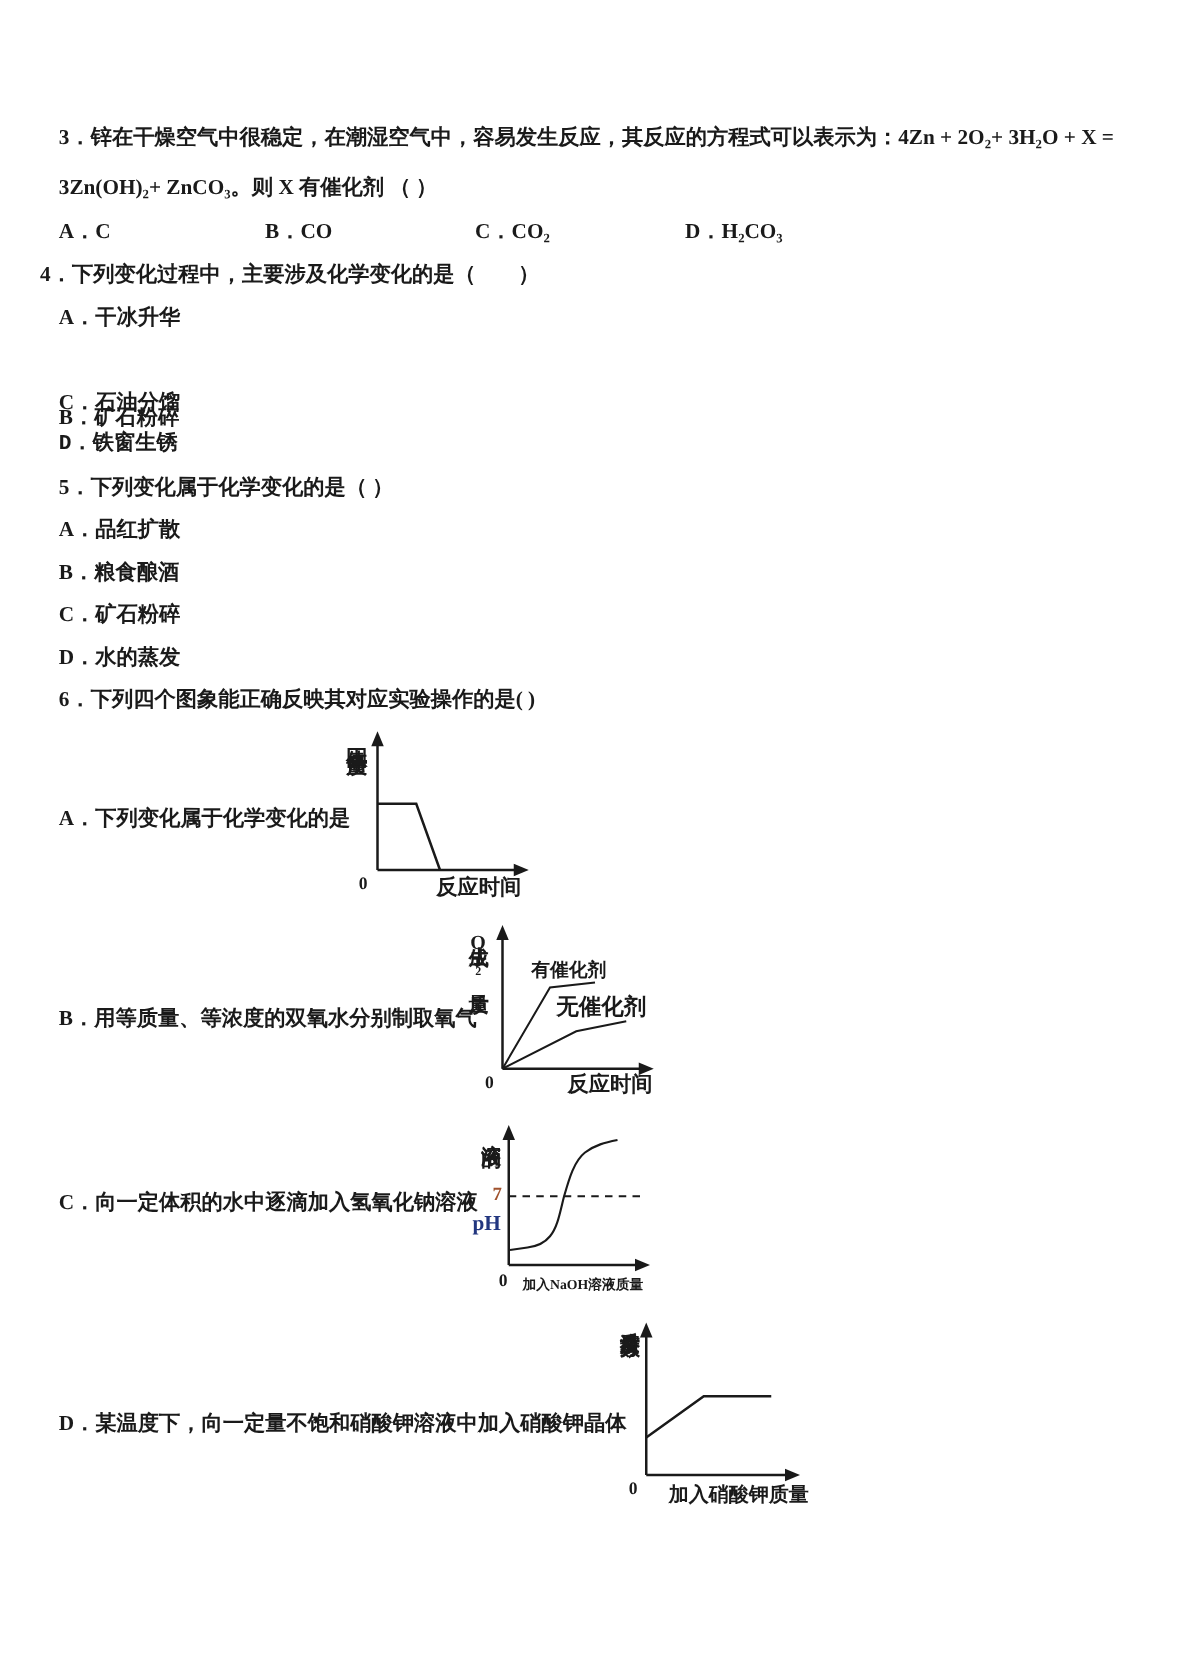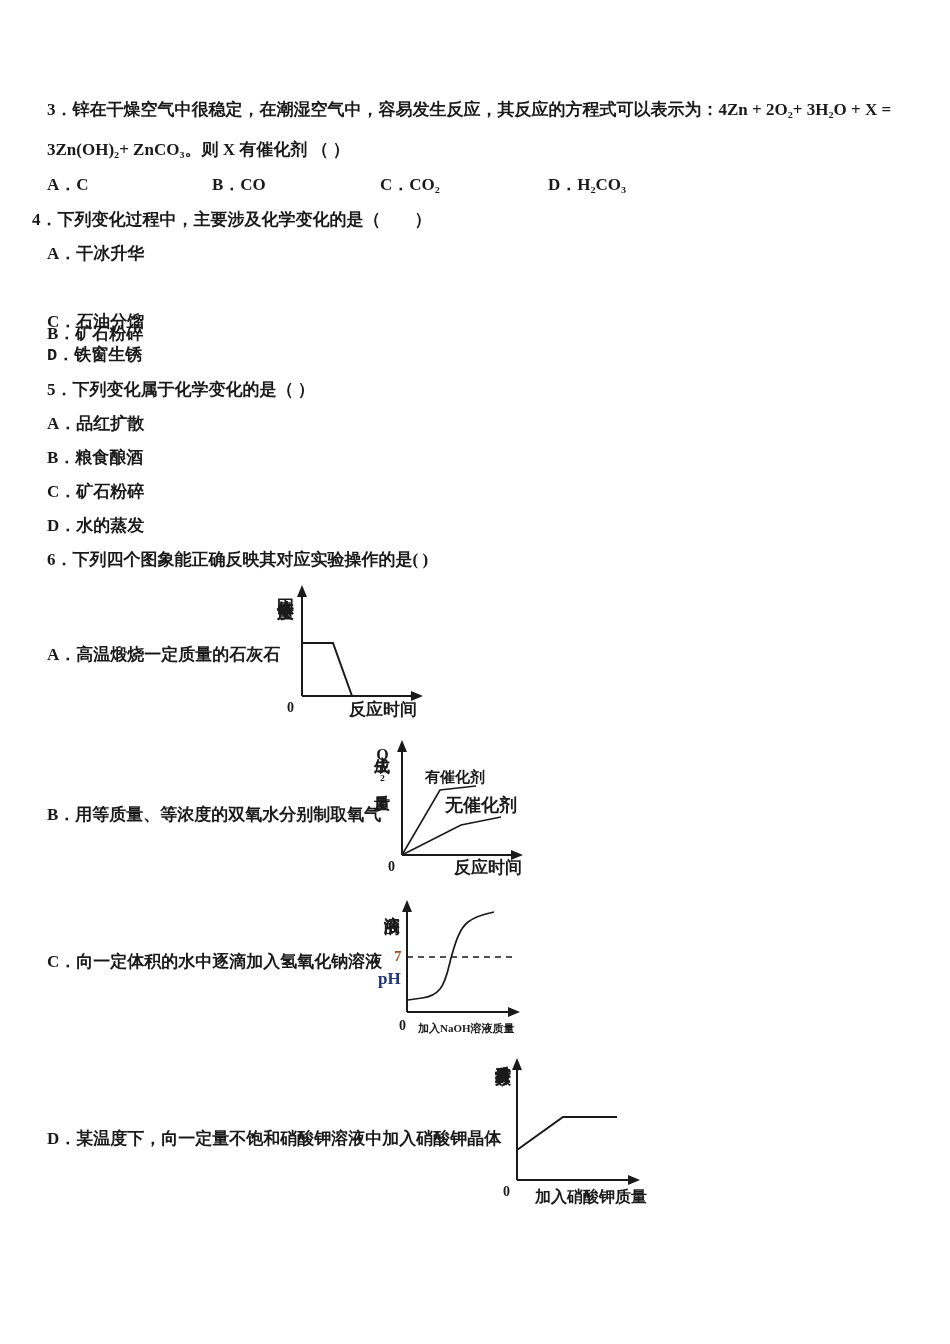--- a/index.html
+++ b/index.html
@@ -36,21 +36,21 @@
 <div class="line" style="left:47px;top:345px;font-family:Liberation Mono, monospace;">D．铁窗生锈</div>
 
 <div class="line" style="left:47px;top:379px;">5．下列变化属于化学变化的是（ ）</div>
 <div class="line" style="left:47px;top:413px;">A．品红扩散</div>
 <div class="line" style="left:47px;top:447px;">B．粮食酿酒</div>
 <div class="line" style="left:47px;top:481px;">C．矿石粉碎</div>
 <div class="line" style="left:47px;top:515px;">D．水的蒸发</div>
 
 <div class="line" style="left:47px;top:549px;">6．下列四个图象能正确反映其对应实验操作的是( )</div>
 
-<div class="line" style="left:47px;top:644px;">A．高温煅烧一定质量的石灰石</div>
+<div class="line" style="left:47px;top:644px;">A．下列变化属于化学变化的是</div>
 <div class="line" style="left:47px;top:804px;">B．用等质量、等浓度的双氧水分别制取氧气</div>
 <div class="line" style="left:47px;top:951px;">C．向一定体积的水中逐滴加入氢氧化钠溶液</div>
 <div class="line" style="left:47px;top:1128px;">D．某温度下，向一定量不饱和硝酸钾溶液中加入硝酸钾晶体</div>
 
 <div class="graph" style="left:273px;top:583px;width:158px;height:148px;">
   <svg width="158" height="148" viewBox="0 0 158 148">
     <line x1="29" y1="113" x2="29" y2="10" stroke-width="2"></line>
     <polygon points="24,14 29,2 34,14"></polygon>
     <line x1="29" y1="113" x2="140" y2="113" stroke-width="2"></line>
     <polygon points="138,108 150,113 138,118"></polygon>

